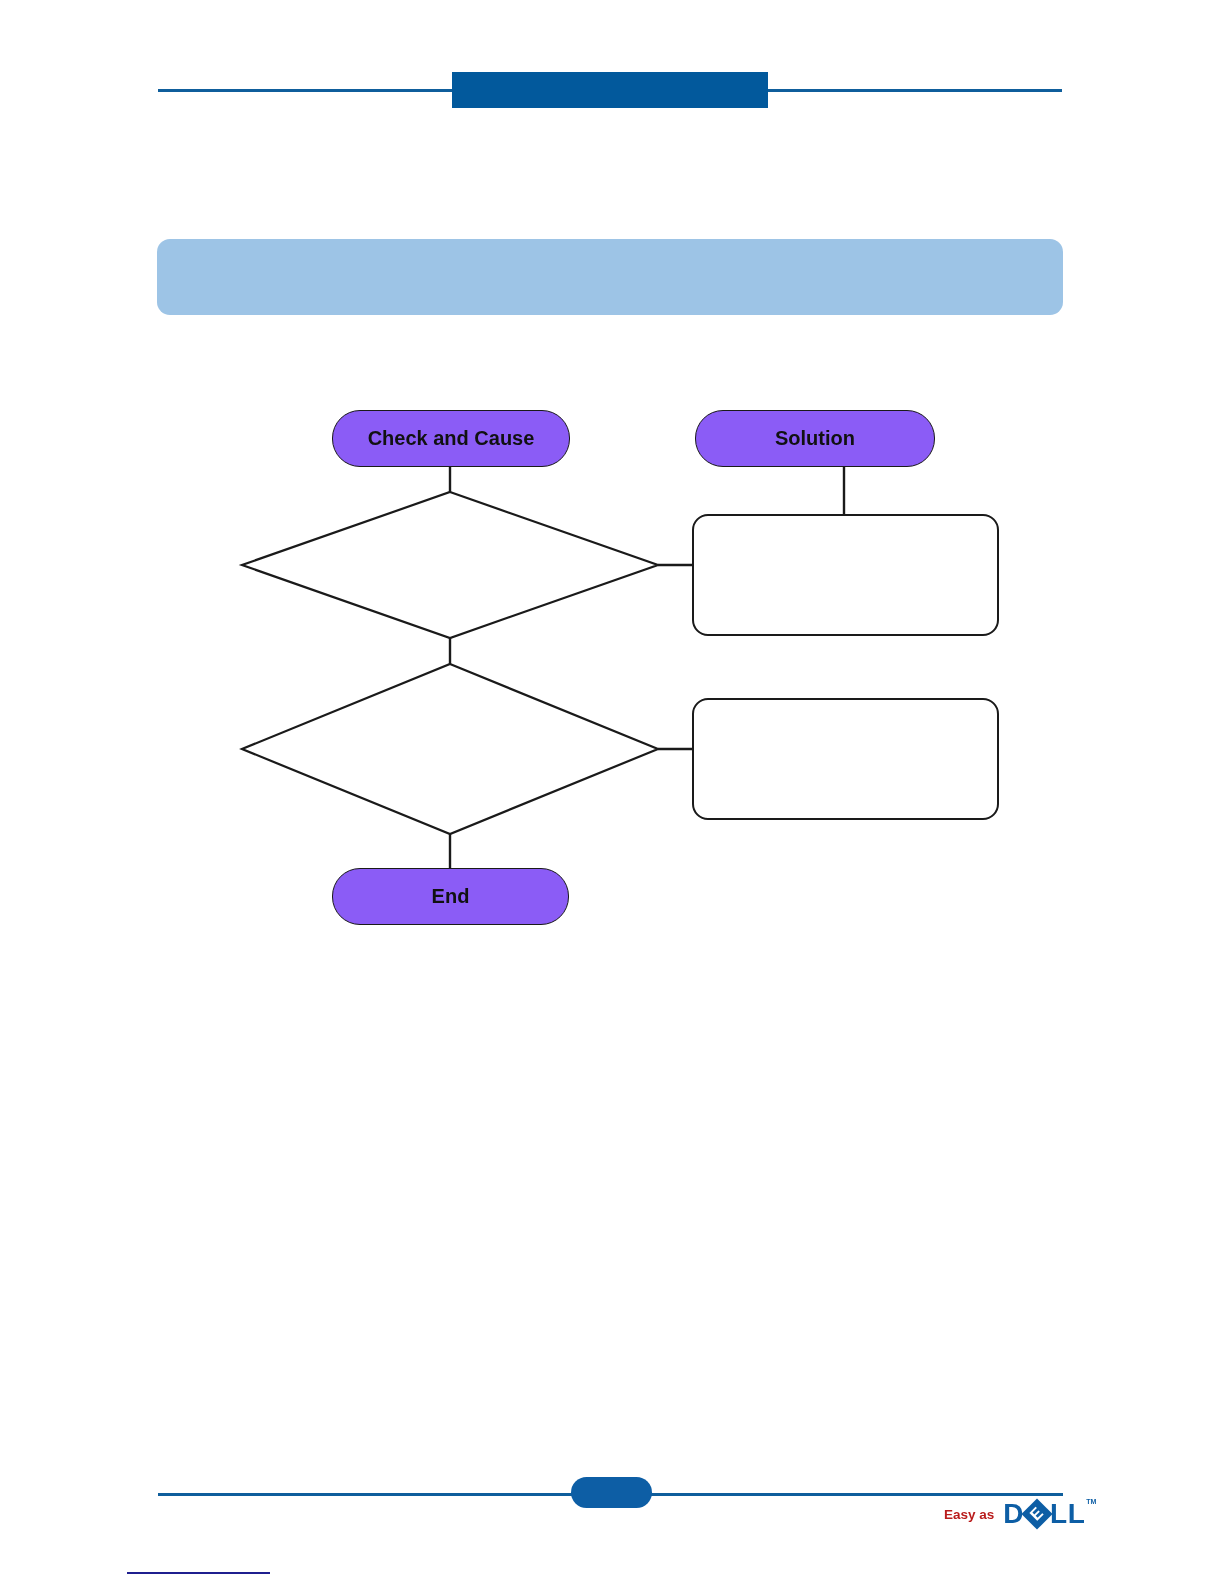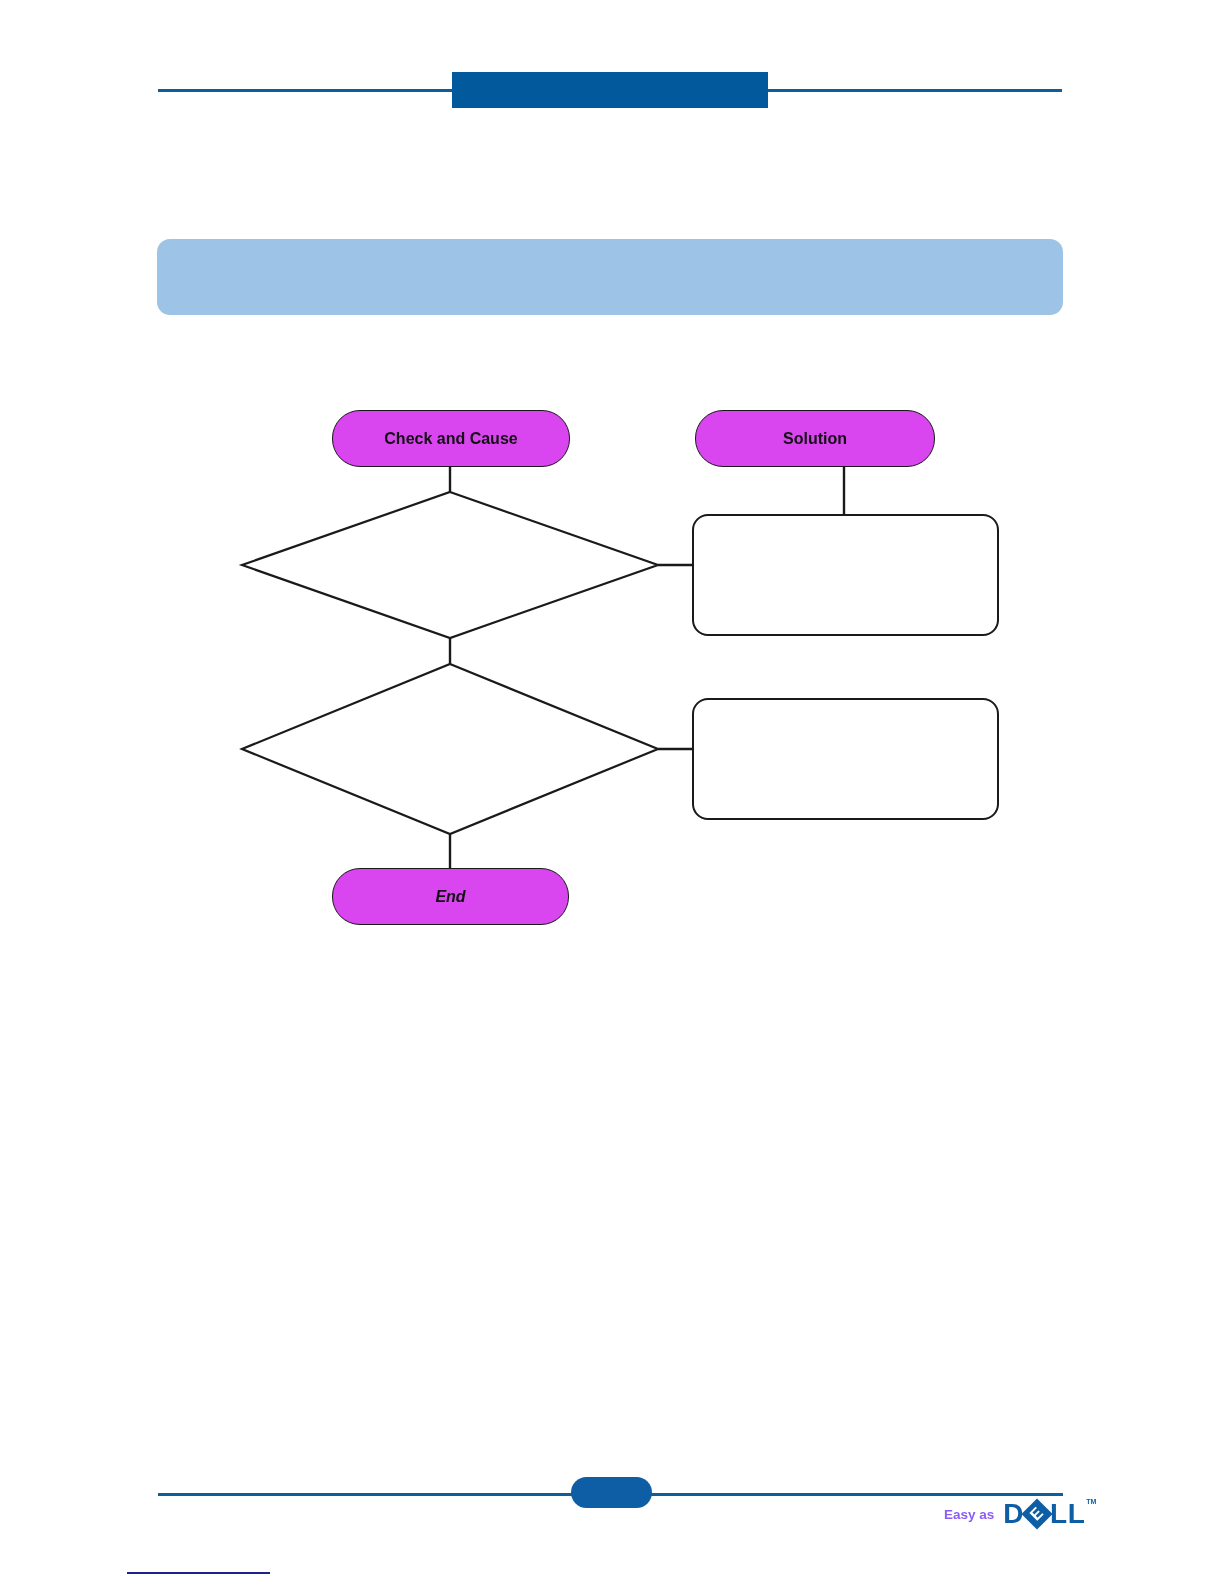--- a/index.html
+++ b/index.html
@@ -16,41 +16,41 @@
   
   .banner { left:157px; top:239px; width:906px; height:76px; border-radius:13px; background:#9DC4E6; }
 
   
   .flow-svg { left:0; top:0; width:1224px; height:1584px; pointer-events:none; }
   .flow-svg line    { stroke:#1A1A1A; stroke-width:2.4; }
   .flow-svg polygon { stroke:#1A1A1A; stroke-width:2.2; fill:#ffffff; }
 
   
   .pill {
-    border:1.8px solid #1A1A1A; border-radius:28px; background:#d946ef;
+    border:1.8px solid #1A1A1A; border-radius:28px; background:#8b5cf6;
     display:flex; align-items:center; justify-content:center;
-    font-size:16px; font-weight:bold; color:#111111;
+    font-size:20px; font-weight:bold; color:#111111;
   }
   .pill-check    { left:332px; top:410px; width:236px; height:55px; }
   .pill-solution { left:695px; top:410px; width:238px; height:55px; }
-  .pill-end      { left:332px; top:868px; width:235px; height:55px;font-style:italic; }
+  .pill-end      { left:332px; top:868px; width:235px; height:55px; }
 
   
   .sol-rect {
     border:2.2px solid #1A1A1A; border-radius:16px; background:#ffffff;
   }
   .sol-rect-1 { left:692px; top:514px; width:303px; height:118px; }
   .sol-rect-2 { left:692px; top:698px; width:303px; height:118px; }
 
   
   .bottom-rule { left:158px; top:1493px; width:905px; height:3px; background:#0F5E9C; }
   .footer-pill { left:571px; top:1477px; width:81px; height:31px; border-radius:16px; background:#0D5EA5; }
 
   .brand { left:944px; top:1500px; display:flex; align-items:center; }
-  .easy-as { font-size:13.5px; font-weight:bold; color:#8b5cf6; margin-right:9px; }
+  .easy-as { font-size:13.5px; font-weight:bold; color:#b91c1c; margin-right:9px; }
   .dell-word { display:flex; align-items:center; color:#0D5EA5; font-weight:800; font-size:28px; line-height:1; letter-spacing:0.5px; }
   .dell-letter { font-family:"Liberation Sans", sans-serif; }
   .dell-diamond {
     width:22px; height:22px; background:#0D5EA5; margin:0 2px;
     transform:rotate(-45deg); display:flex; align-items:center; justify-content:center;
   }
   .dell-diamond span { color:#ffffff; font-size:16px; font-weight:900; line-height:1; }
   .brand-tm { font-size:7px; font-weight:bold; color:#0D5EA5; align-self:flex-start; margin-top:-2px; margin-left:1px; }
 
   .footnote-rule { left:127px; top:1572px; width:143px; height:2px; background:#1F1F8F; }

